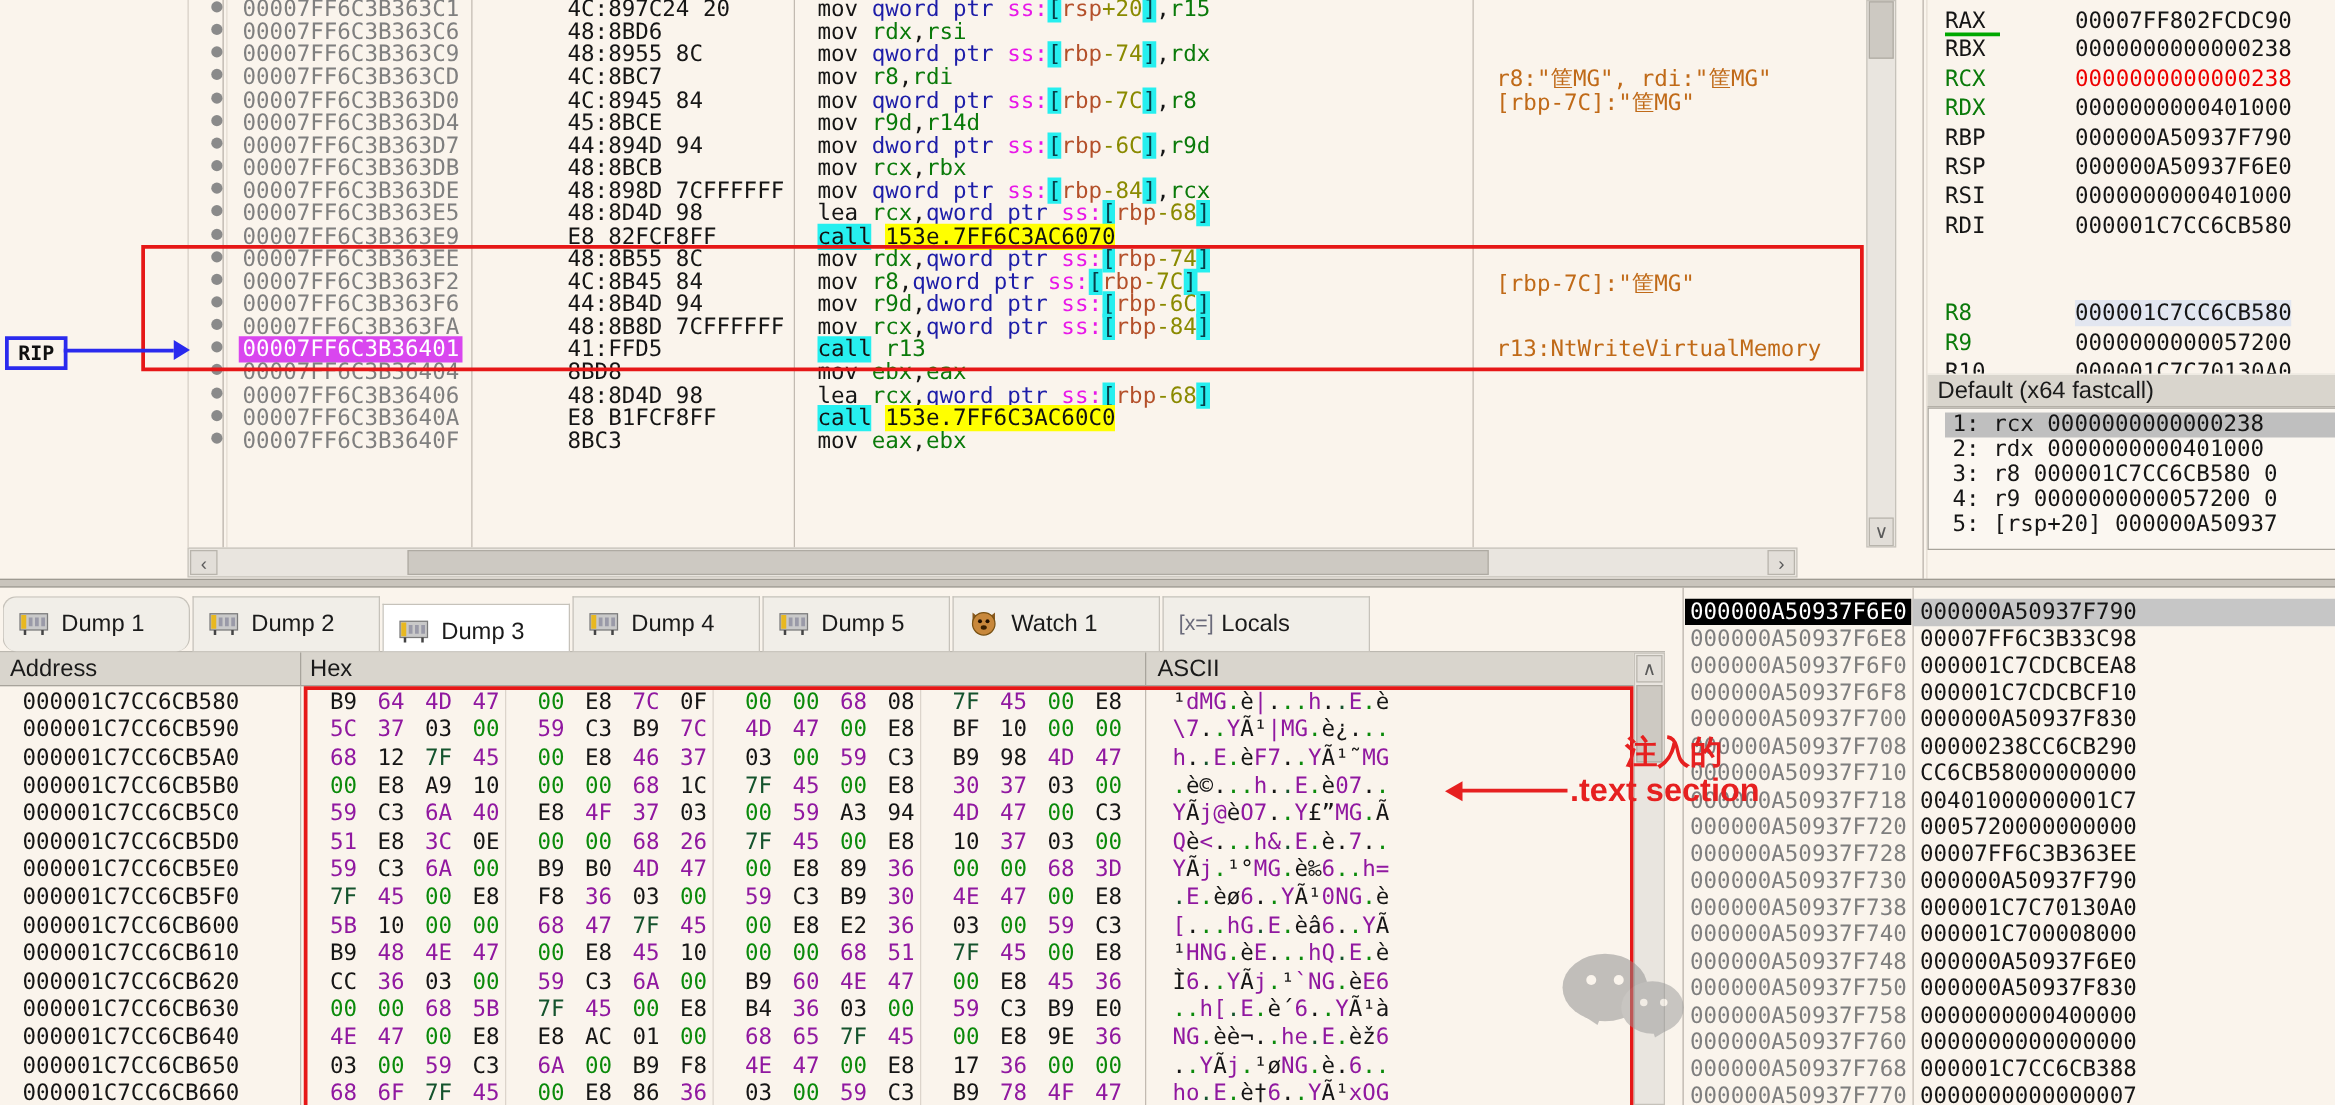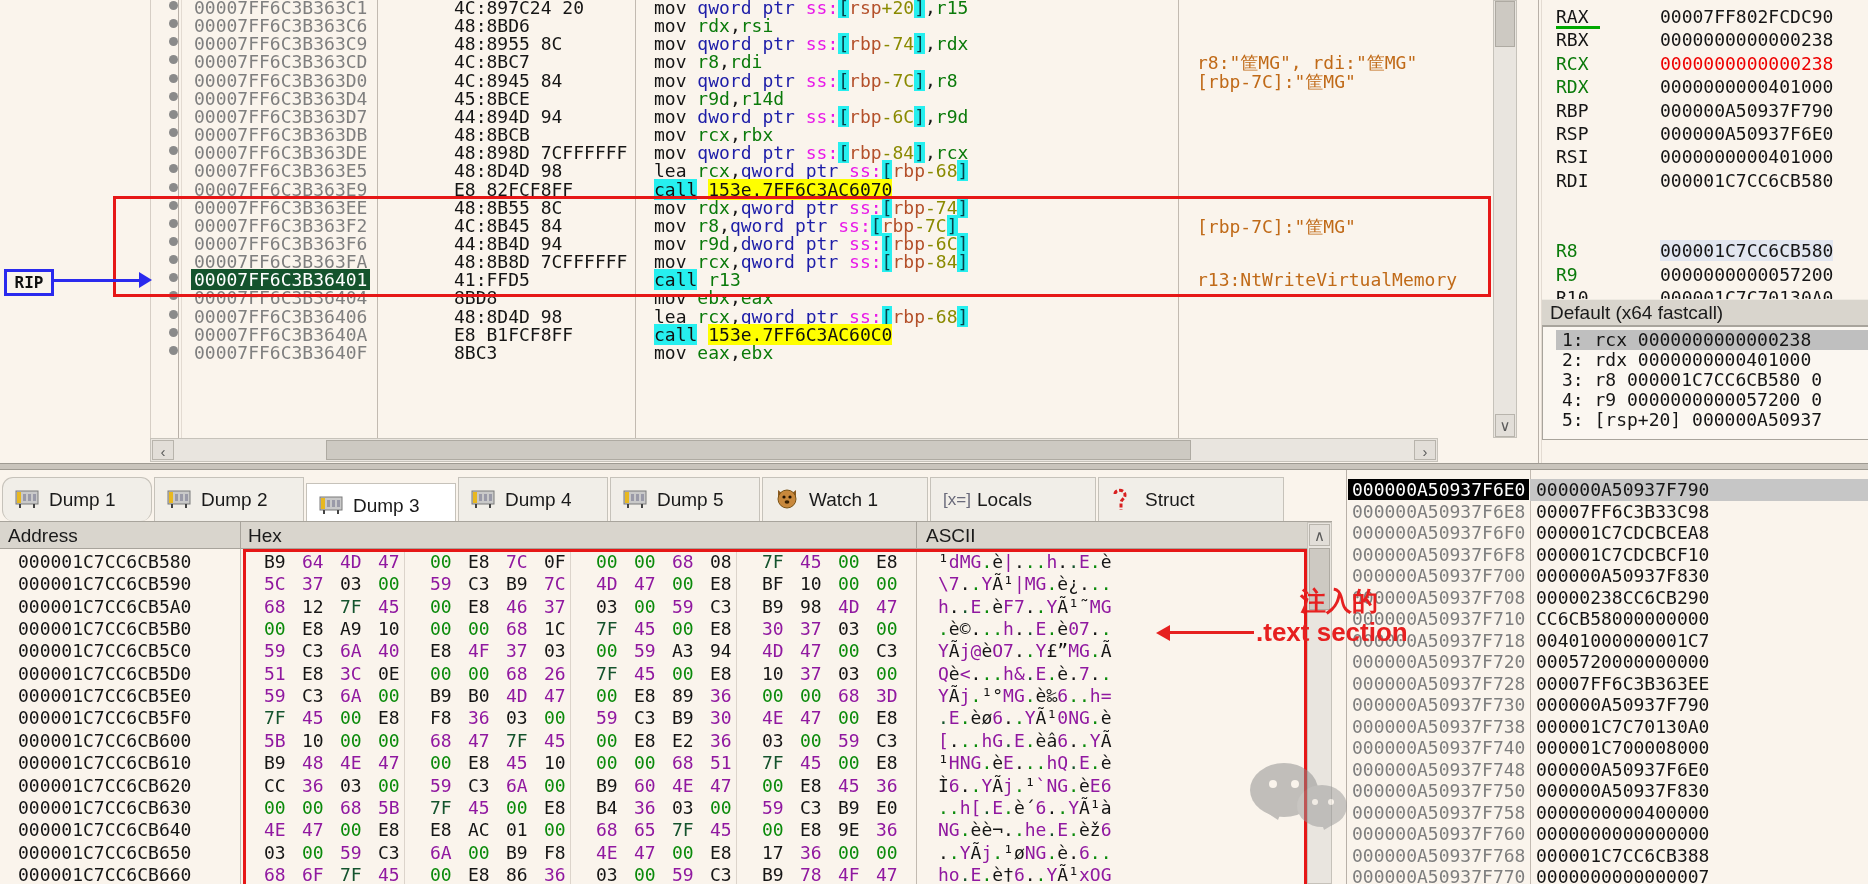--- a/index.html
+++ b/index.html
@@ -13,21 +13,21 @@
   #reg-pane{left:1530px;top:0;width:338px;height:463px;}
   #dump-pane{left:0;top:470px;width:1332px;height:414px;}
   #stack-pane{left:1334px;top:470px;width:534px;height:414px;}
   .vline{position:absolute;width:1px;background:#C2BAB1;}
   .hsplit{position:absolute;left:0;top:463px;width:1868px;height:7px;background:#C9C4BC;
           border-top:1px solid #9E9A92;border-bottom:1px solid #9E9A92;box-sizing:border-box;}
   
   .drow{position:absolute;left:0;height:19px;width:1493px;}
   .dot{position:absolute;left:157px;width:9px;height:9px;border-radius:50%;background:#8A8A8A;top:4px;}
   .daddr{position:absolute;left:182px;color:#7F7F7F;}
-  .daddr.sel{background:#14532d;color:#FFF;padding:0 3px;left:179px;}
+  .daddr.sel{background:#d946ef;color:#FFF;padding:0 3px;left:179px;}
   .dbytes{position:absolute;left:442px;color:#151515;}
   .dinstr{position:absolute;left:642px;}
   .dcmt{position:absolute;left:1185px;color:#C06A18;}
   .tk-m{color:#151515}.tk-r{color:#0A7A0A}.tk-k{color:#1D1DA8}.tk-s{color:#E818E8}
   .tk-b{background:#26EFEF;color:#06404A}.tk-p{color:#B4502A}.tk-n{color:#8A8A00}
   .tk-c{background:#26EFEF;color:#111}.tk-y{background:#FFFF00;color:#111}.tk-g{color:#0A7A0A}
   #red-box-disasm{left:113px;top:196px;width:1372px;height:95px;border:3px solid #E61717;}
   #rip-box{left:4px;top:269px;width:44px;height:21px;border:3px solid #2A2AEE;background:#FAF4EC;
            text-align:center;font-family:"DejaVu Sans Mono",monospace;font-size:16px;font-weight:bold;line-height:21px;color:#101010;}
   #rip-line{left:51px;top:279px;width:88px;height:3px;background:#2A2AEE;}
@@ -191,26 +191,20 @@
             <circle cx="9" cy="9" r="1.6" fill="#201000"></circle>
             <circle cx="15" cy="9" r="1.6" fill="#201000"></circle>
             <ellipse cx="12" cy="14" rx="2.4" ry="1.8" fill="#3A2000"></ellipse>
           </svg></div>
         <div class="tlabel">Watch 1</div>
       </div>
       <div class="tab" style="left: 930px; width: 166px;">
         <div class="ticon"><span style="color:#6A6A7A;font-size:17px;">[x=]</span></div>
         <div class="tlabel">Locals</div>
       </div>
-      <div class="tab" style="left: 1098px; width: 186px;">
-        <div class="ticon"><svg width="18" height="24" viewBox="0 0 18 24">
-            <path d="M4 6 C4 1, 14 1, 14 7 C14 11, 10 11, 10 15 L10 22" fill="none" stroke="#D82020" stroke-width="3" stroke-dasharray="4 2"></path>
-          </svg></div>
-        <div class="tlabel">Struct</div>
-      </div>
     </div>
   <div id="dump-hdr" class="abs">
     <span class="dh" style="left:8px;">Address</span>
     <span class="dh" style="left:248px;">Hex</span>
     <span class="dh" style="left:926px;">ASCII</span>
     <div class="vline" style="left:240px;top:0;height:27px;background:#A8A49C;"></div>
     <div class="vline" style="left:916px;top:0;height:27px;background:#A8A49C;"></div>
   </div>
   <div class="vline" style="left:240px;top:79px;height:335px;"></div>
   <div class="vline" style="left:404px;top:79px;height:335px;background:#DCD4CB;"></div>

